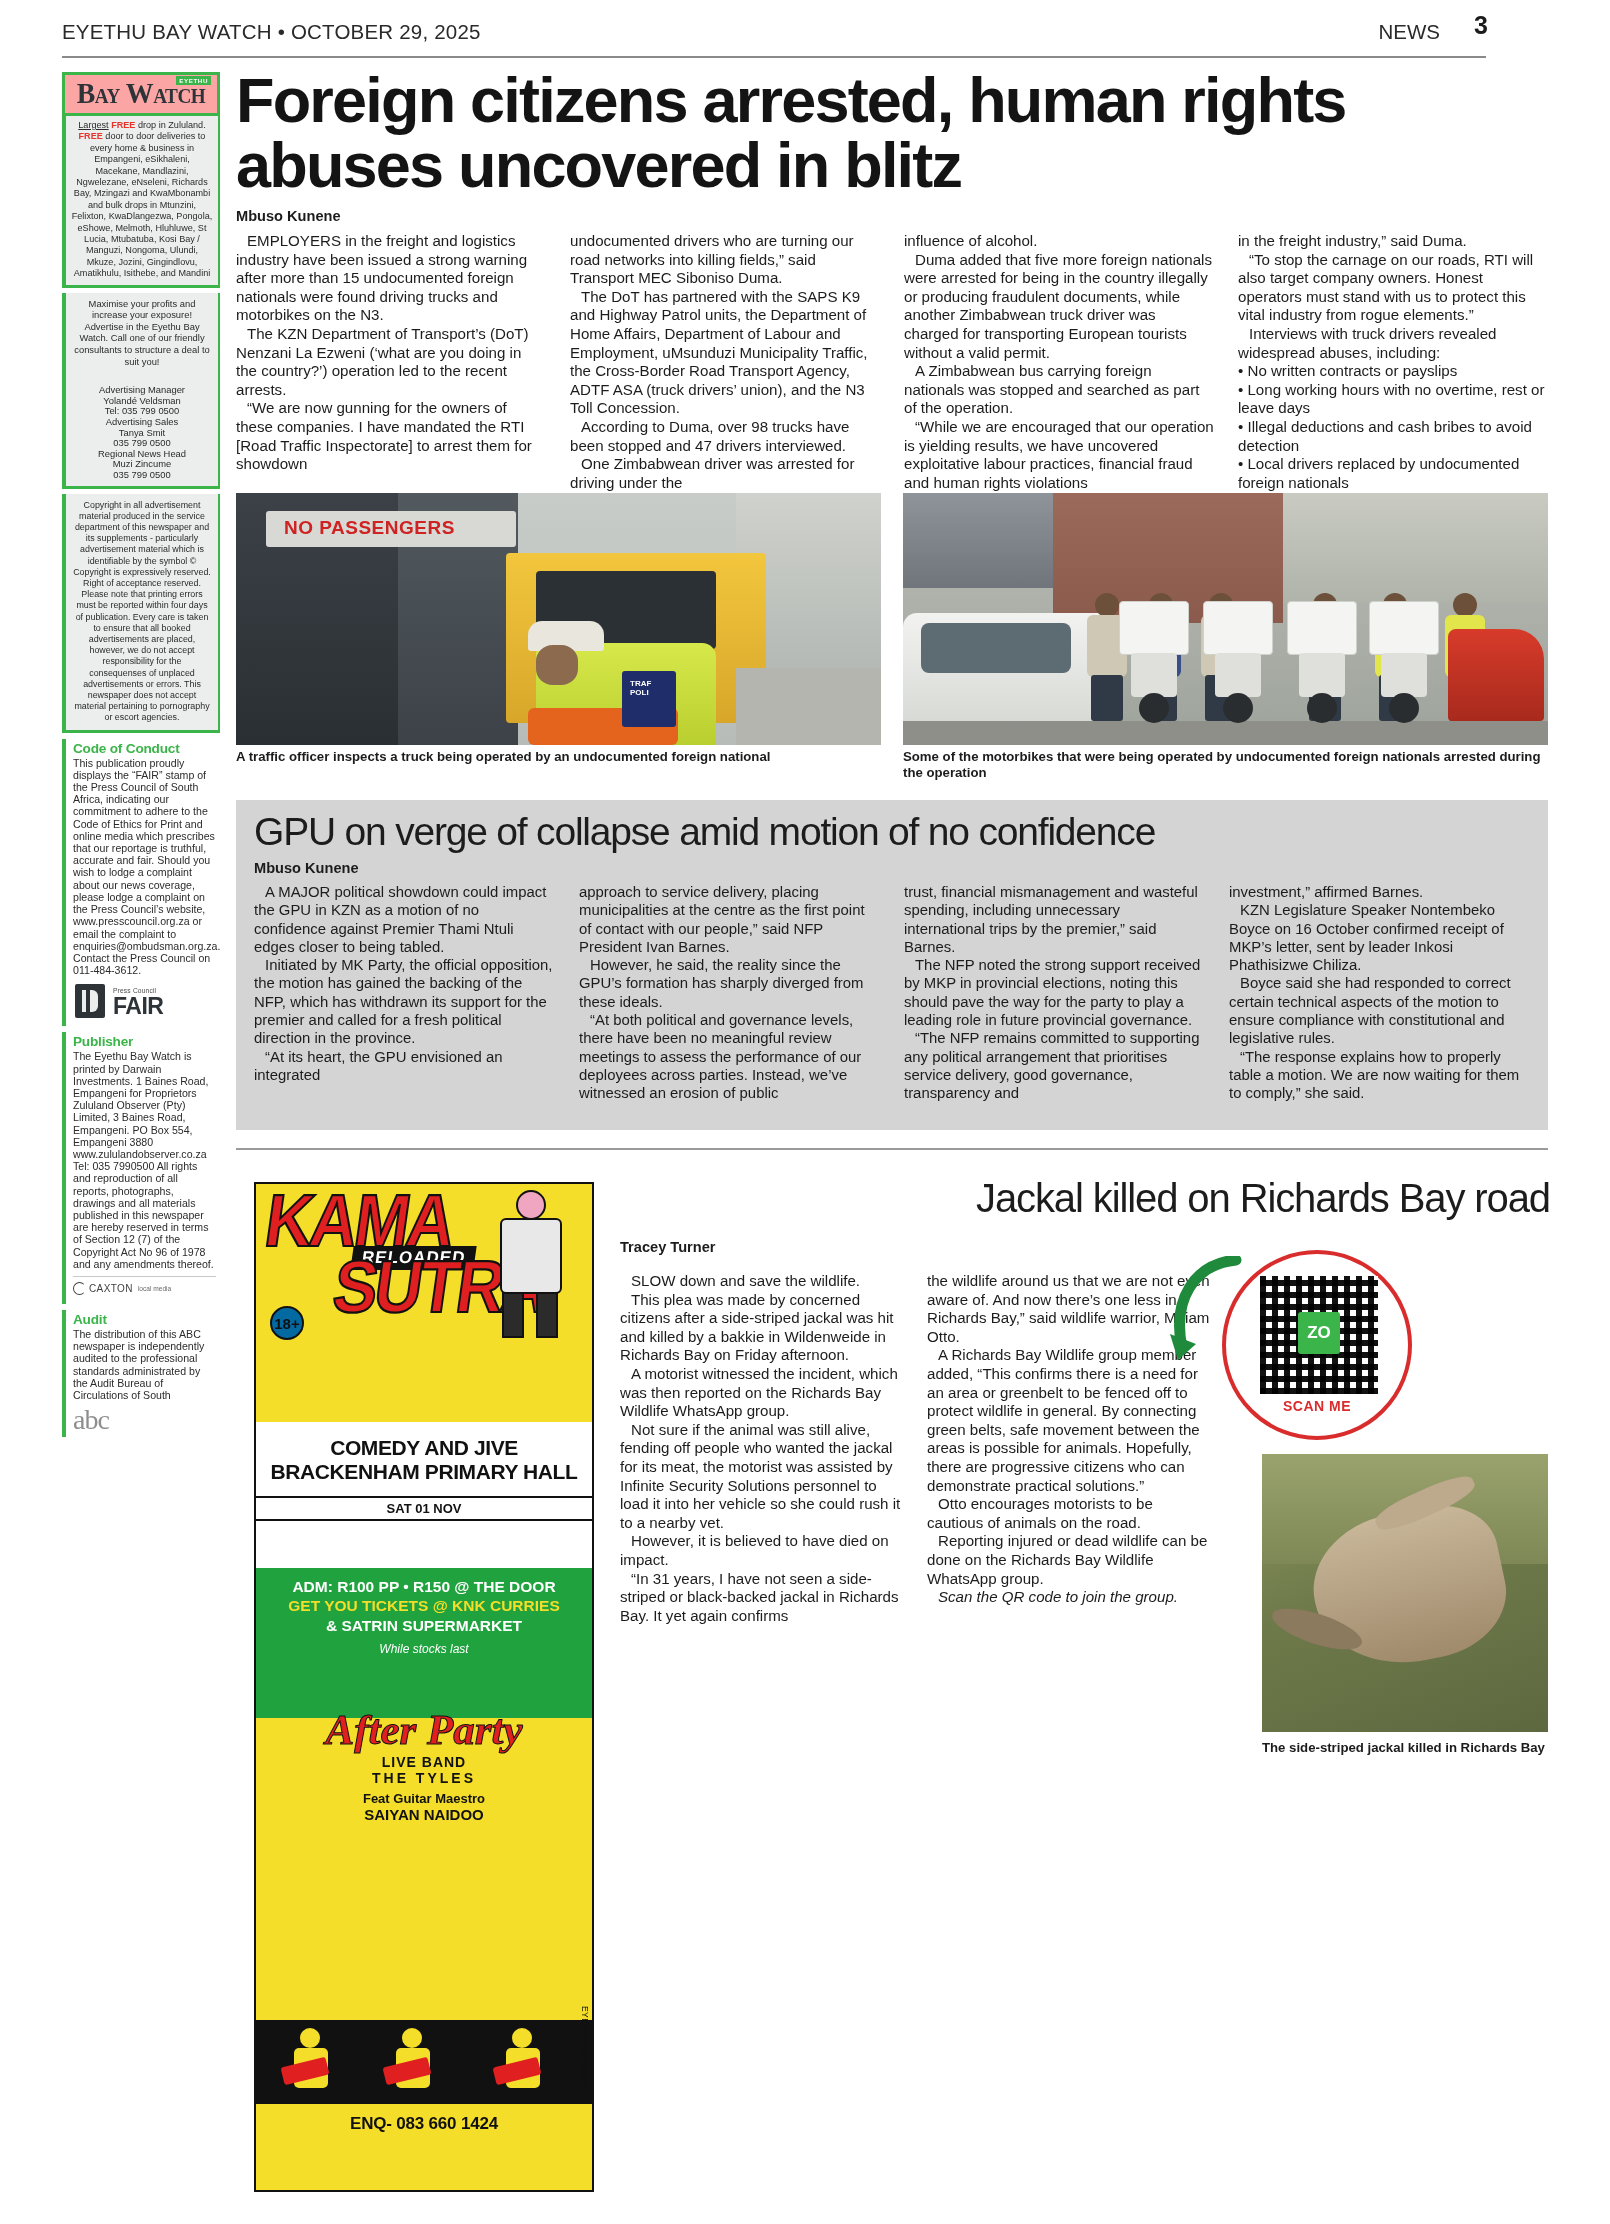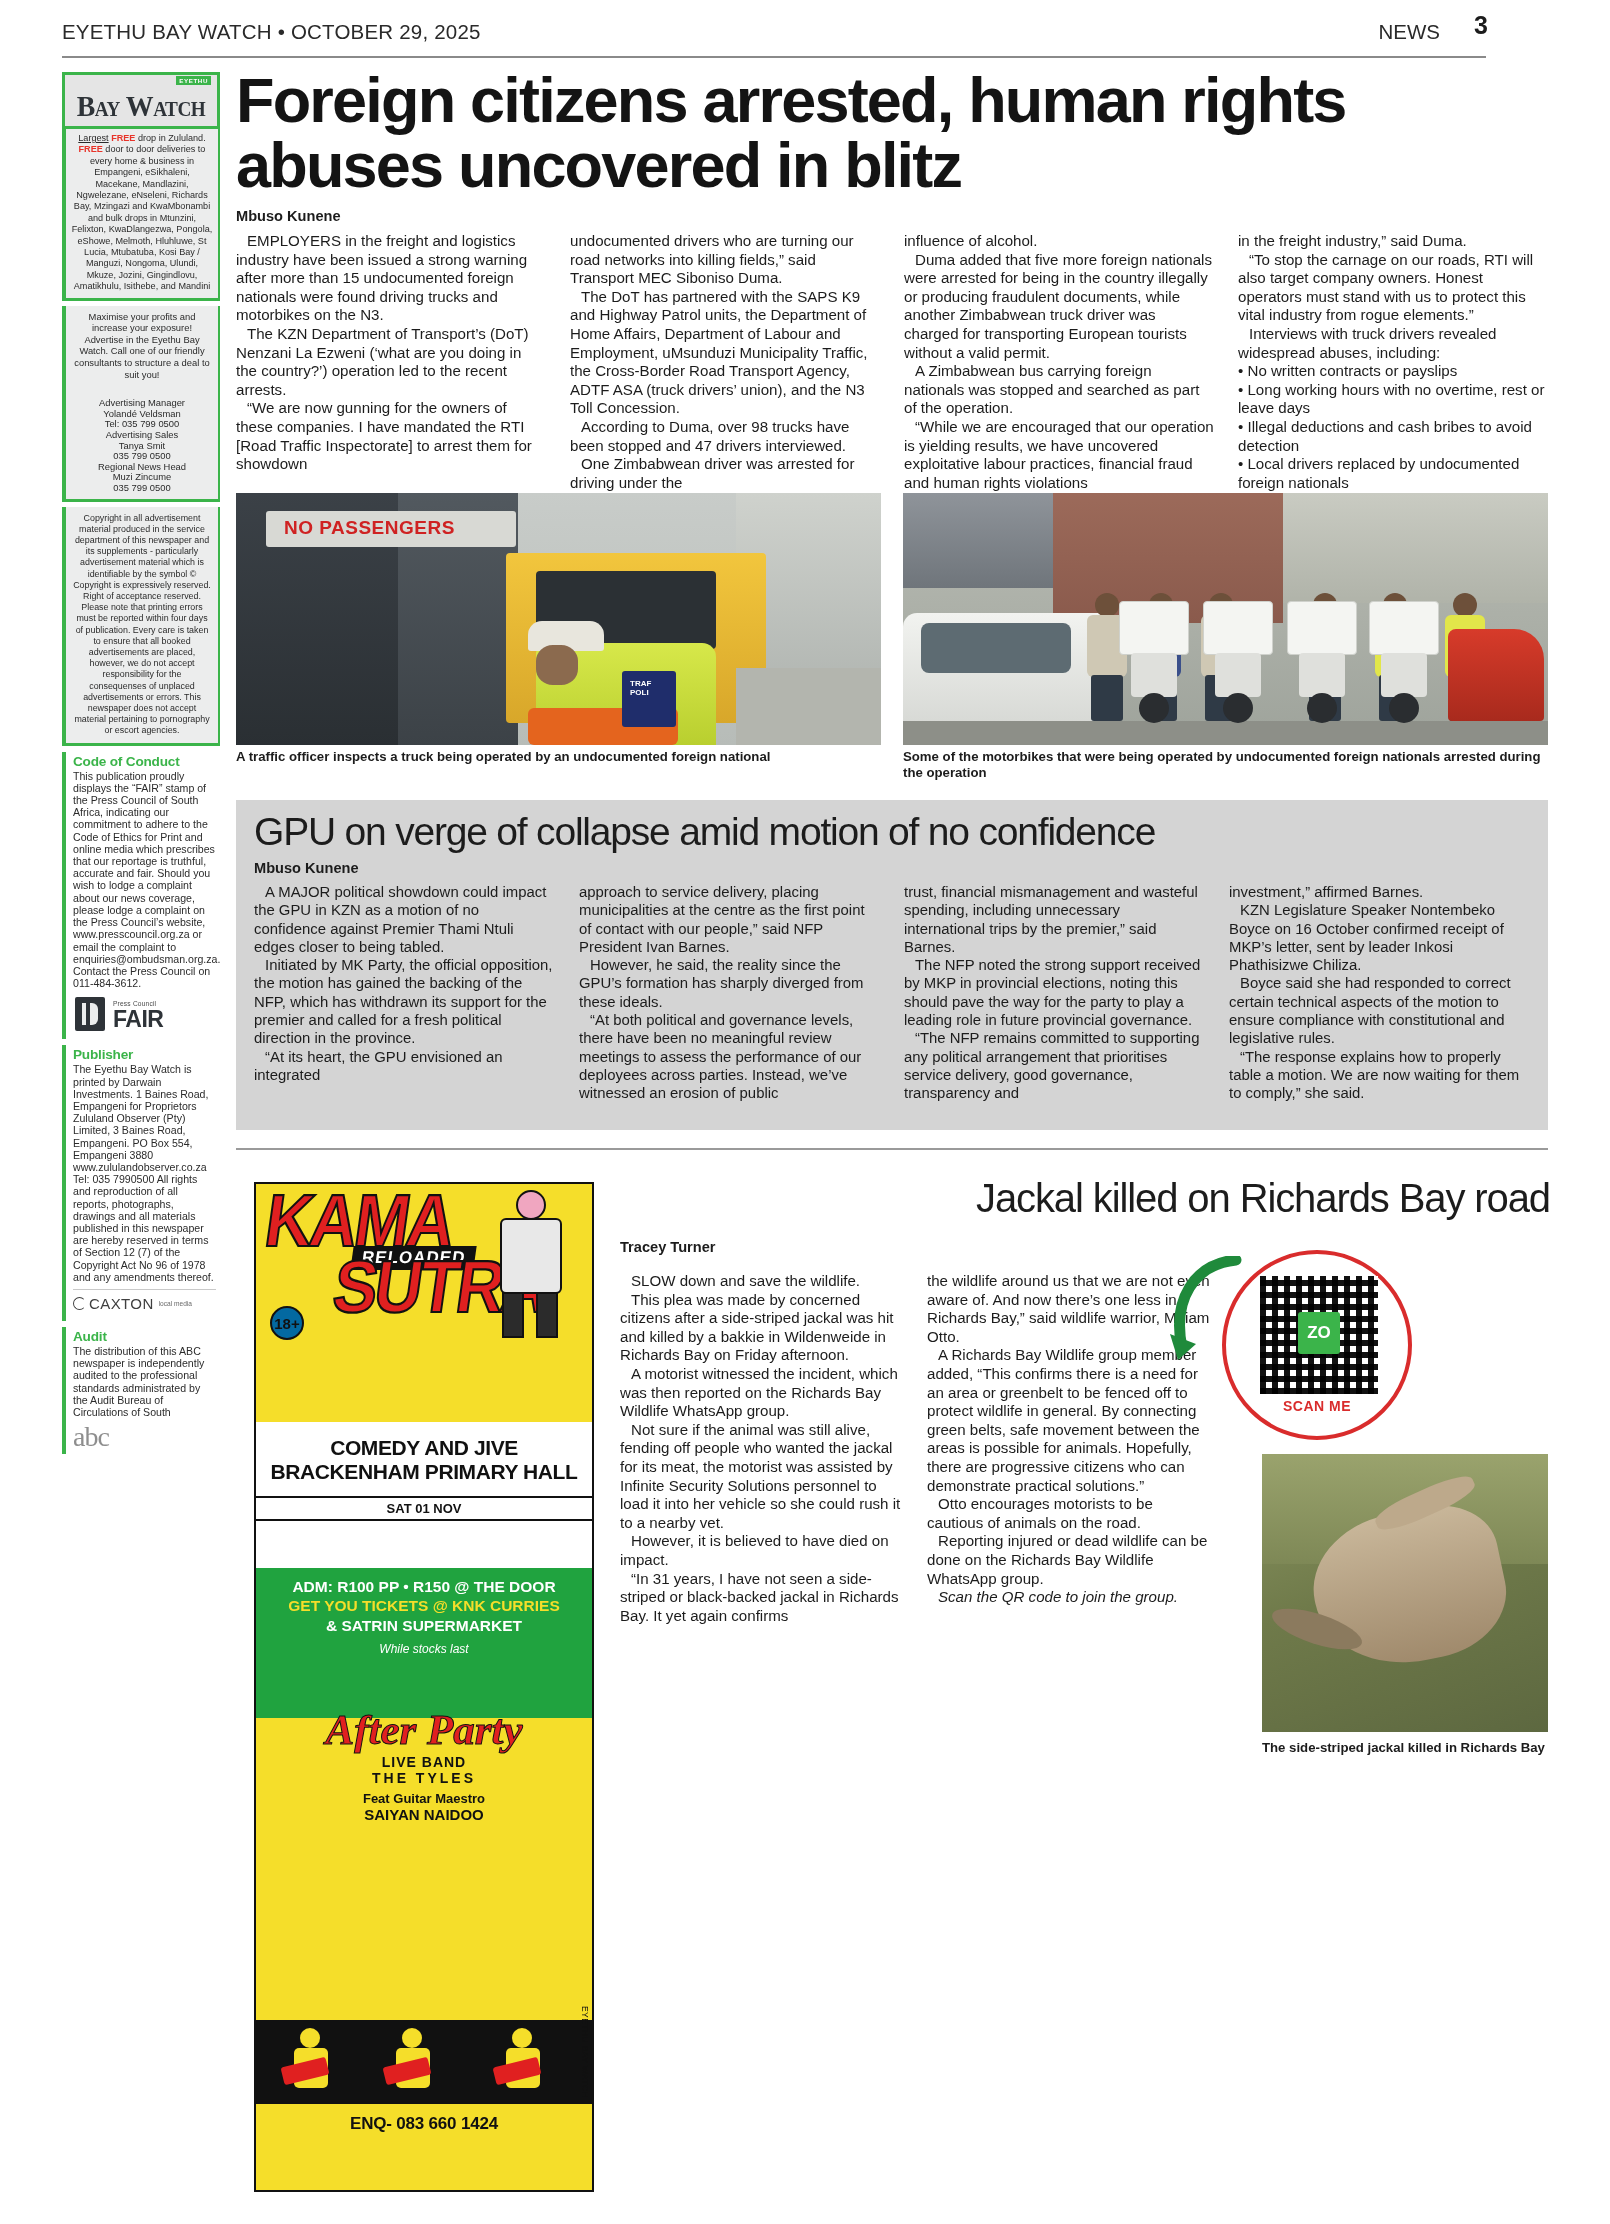--- a/index.html
+++ b/index.html
@@ -34,23 +34,23 @@
     position:absolute; left:62px; top:56px; width:1424px; height:2px;
     background:#8a8a8a;
   }
 
   
   .rail {
     position:absolute; left:62px; top:72px; width:158px;
   }
 
   .logo-box {
-    background:#e5e5e5;
+    background:#fca5a5;
     border:3px solid #3bb44a;
-    padding:16px 4px 2px 4px;
+    padding:3px 4px 2px 4px;
     margin-bottom:0;
     position:relative;
     text-align:center;
   }
   .logo-main {
     font-family:"Liberation Serif", serif;
     font-weight:700;
     font-size:29px;
     line-height:30px;
     letter-spacing:-0.5px;
@@ -146,21 +146,21 @@
 
   .caxton {
     margin:6px 0 5px 0;
     display:flex; align-items:center; gap:3px;
     border-top:1px solid #c9c9c9; padding-top:5px;
   }
   .caxton .cx-c {
     width:13px;height:13px;border:1.6px solid #3f3f3f;border-radius:50%;
     border-right-color:transparent;
   }
-  .caxton .cx-t { font-size:15px; letter-spacing:.4px; color:#3f3f3f;}
+  .caxton .cx-t { font-size:10px; letter-spacing:.4px; color:#3f3f3f;}
   .caxton .cx-s { font-size:6.6px; color:#6a6a6a; margin-left:2px;}
 
   .abc-logo {
     margin-top:6px; font-size:28px; color:#8e8e8e; font-weight:400;
     font-family:"Liberation Serif", serif; letter-spacing:-1px;
     line-height:26px;
   }
 
   
   .main {

